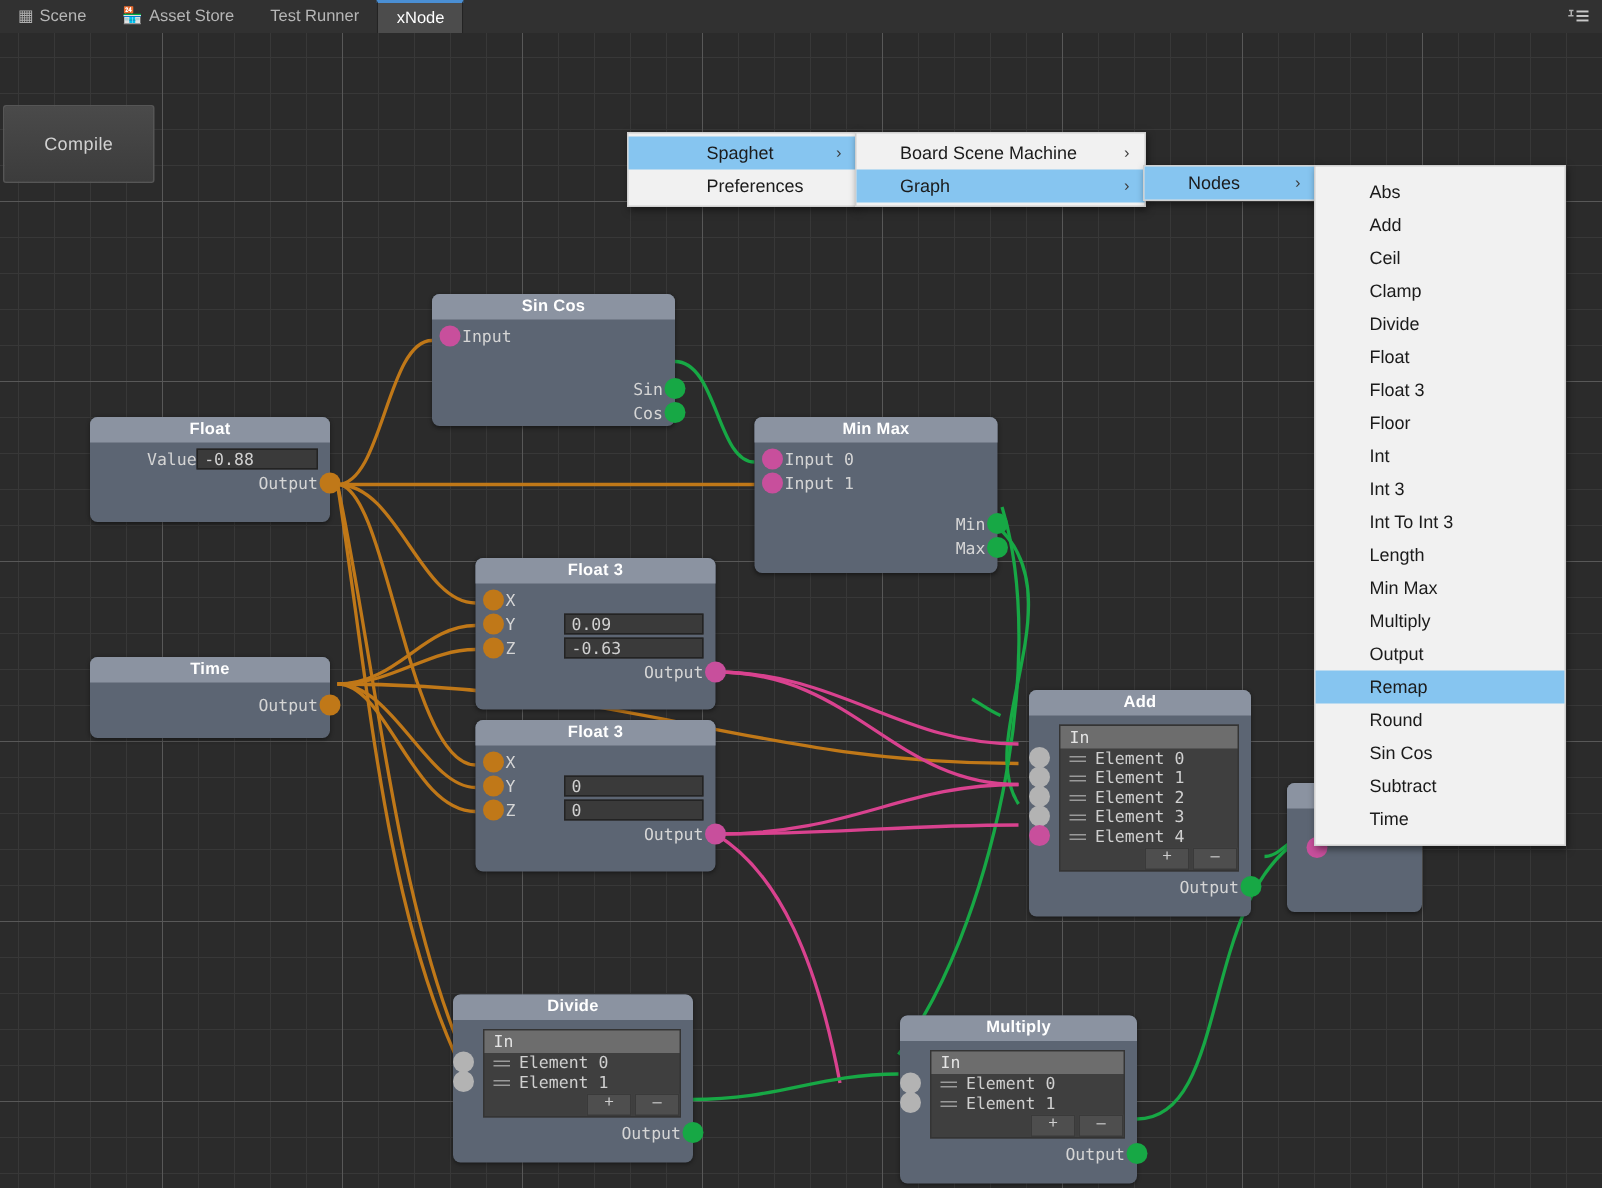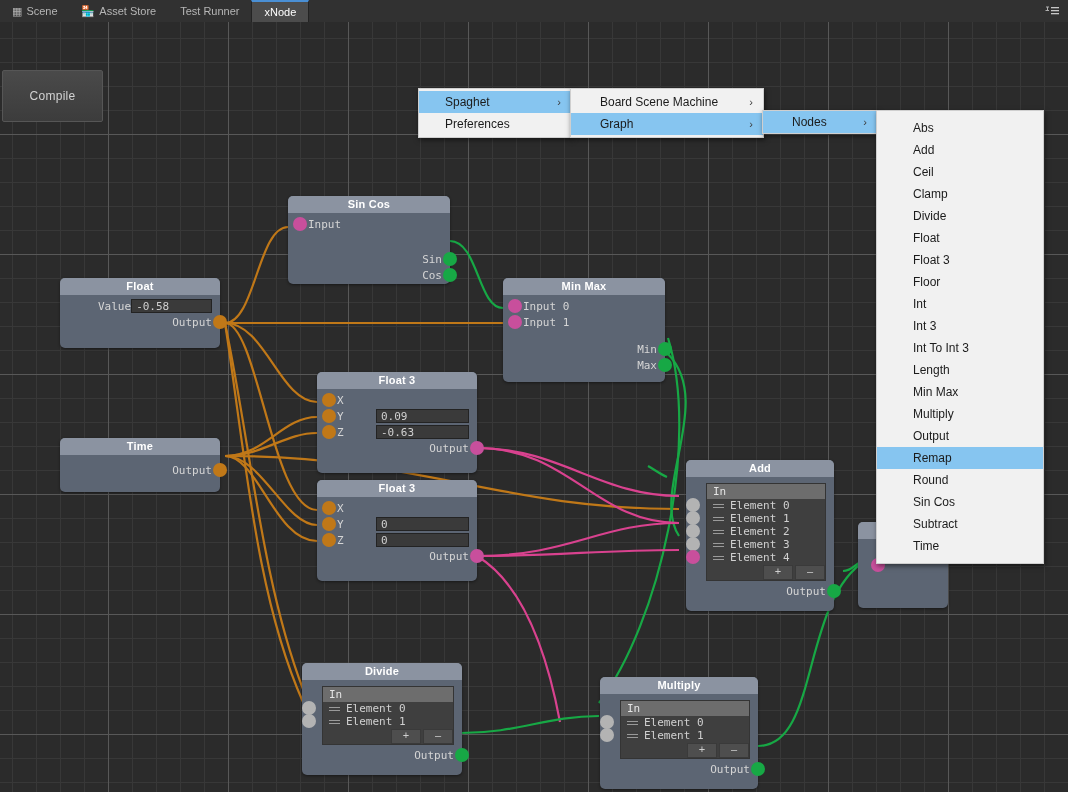--- a/index.html
+++ b/index.html
@@ -70,21 +70,21 @@
   .grip{width:11px;height:7px;flex:none;position:relative;}
   .grip:before,.grip:after{content:"";position:absolute;left:0;width:11px;height:1px;background:#9a9a9a;}
   .grip:before{top:2px;}.grip:after{top:5px;}
   .listbtns{display:flex;justify-content:flex-end;gap:2px;margin-top:1px;}
   .lbtn{width:28px;height:13px;background:#4e4e4e;border:1px solid #3a3a3a;
         color:#cfcfcf;font-size:11px;line-height:11px;text-align:center;cursor:pointer;}
 
   
   .menu{position:absolute;background:#f1f1f1;border:1px solid #cfcfcf;
         box-shadow:1px 2px 5px rgba(0,0,0,.5);padding:2px 0;z-index:50;}
-  .mitem{position:relative;height:22px;line-height:22px;padding:0 26px 0 26px;
+  .mitem{position:relative;height:22px;line-height:22px;padding:0 26px 0 52px;
          font-size:12px;color:#1b1b1b;white-space:nowrap;cursor:pointer;}
   .mitem.sel{background:#86c5f0;}
   .arrow{position:absolute;right:10px;top:0;line-height:22px;font-size:11px;color:#3c3c3c;}
   .menu.flat .mitem{padding-left:36px;}
 </style>
 </head>
 <body>
 
 <div id="app">
 
@@ -184,21 +184,21 @@
           <span class="port out p-green"></span>
         </div>
       </div>
     </div>
 
     <div class="node" style="left:60px;top:256px;width:160px;">
       <div class="nhead">Float</div>
       <div class="nbody" style="height:44px;">
         <div class="prow" style="justify-content:flex-end;margin-left:18px;">
           <span class="plabel">Value</span>
-          <div class="field">-0.58</div>
+          <div class="field">-0.88</div>
         </div>
         <div class="prow right">
           <span class="plabel">Output</span>
           <span class="port out p-orange"></span>
         </div>
       </div>
     </div>
 
     <div class="node" style="left:503px;top:256px;width:162px;">
       <div class="nhead">Min Max</div>

